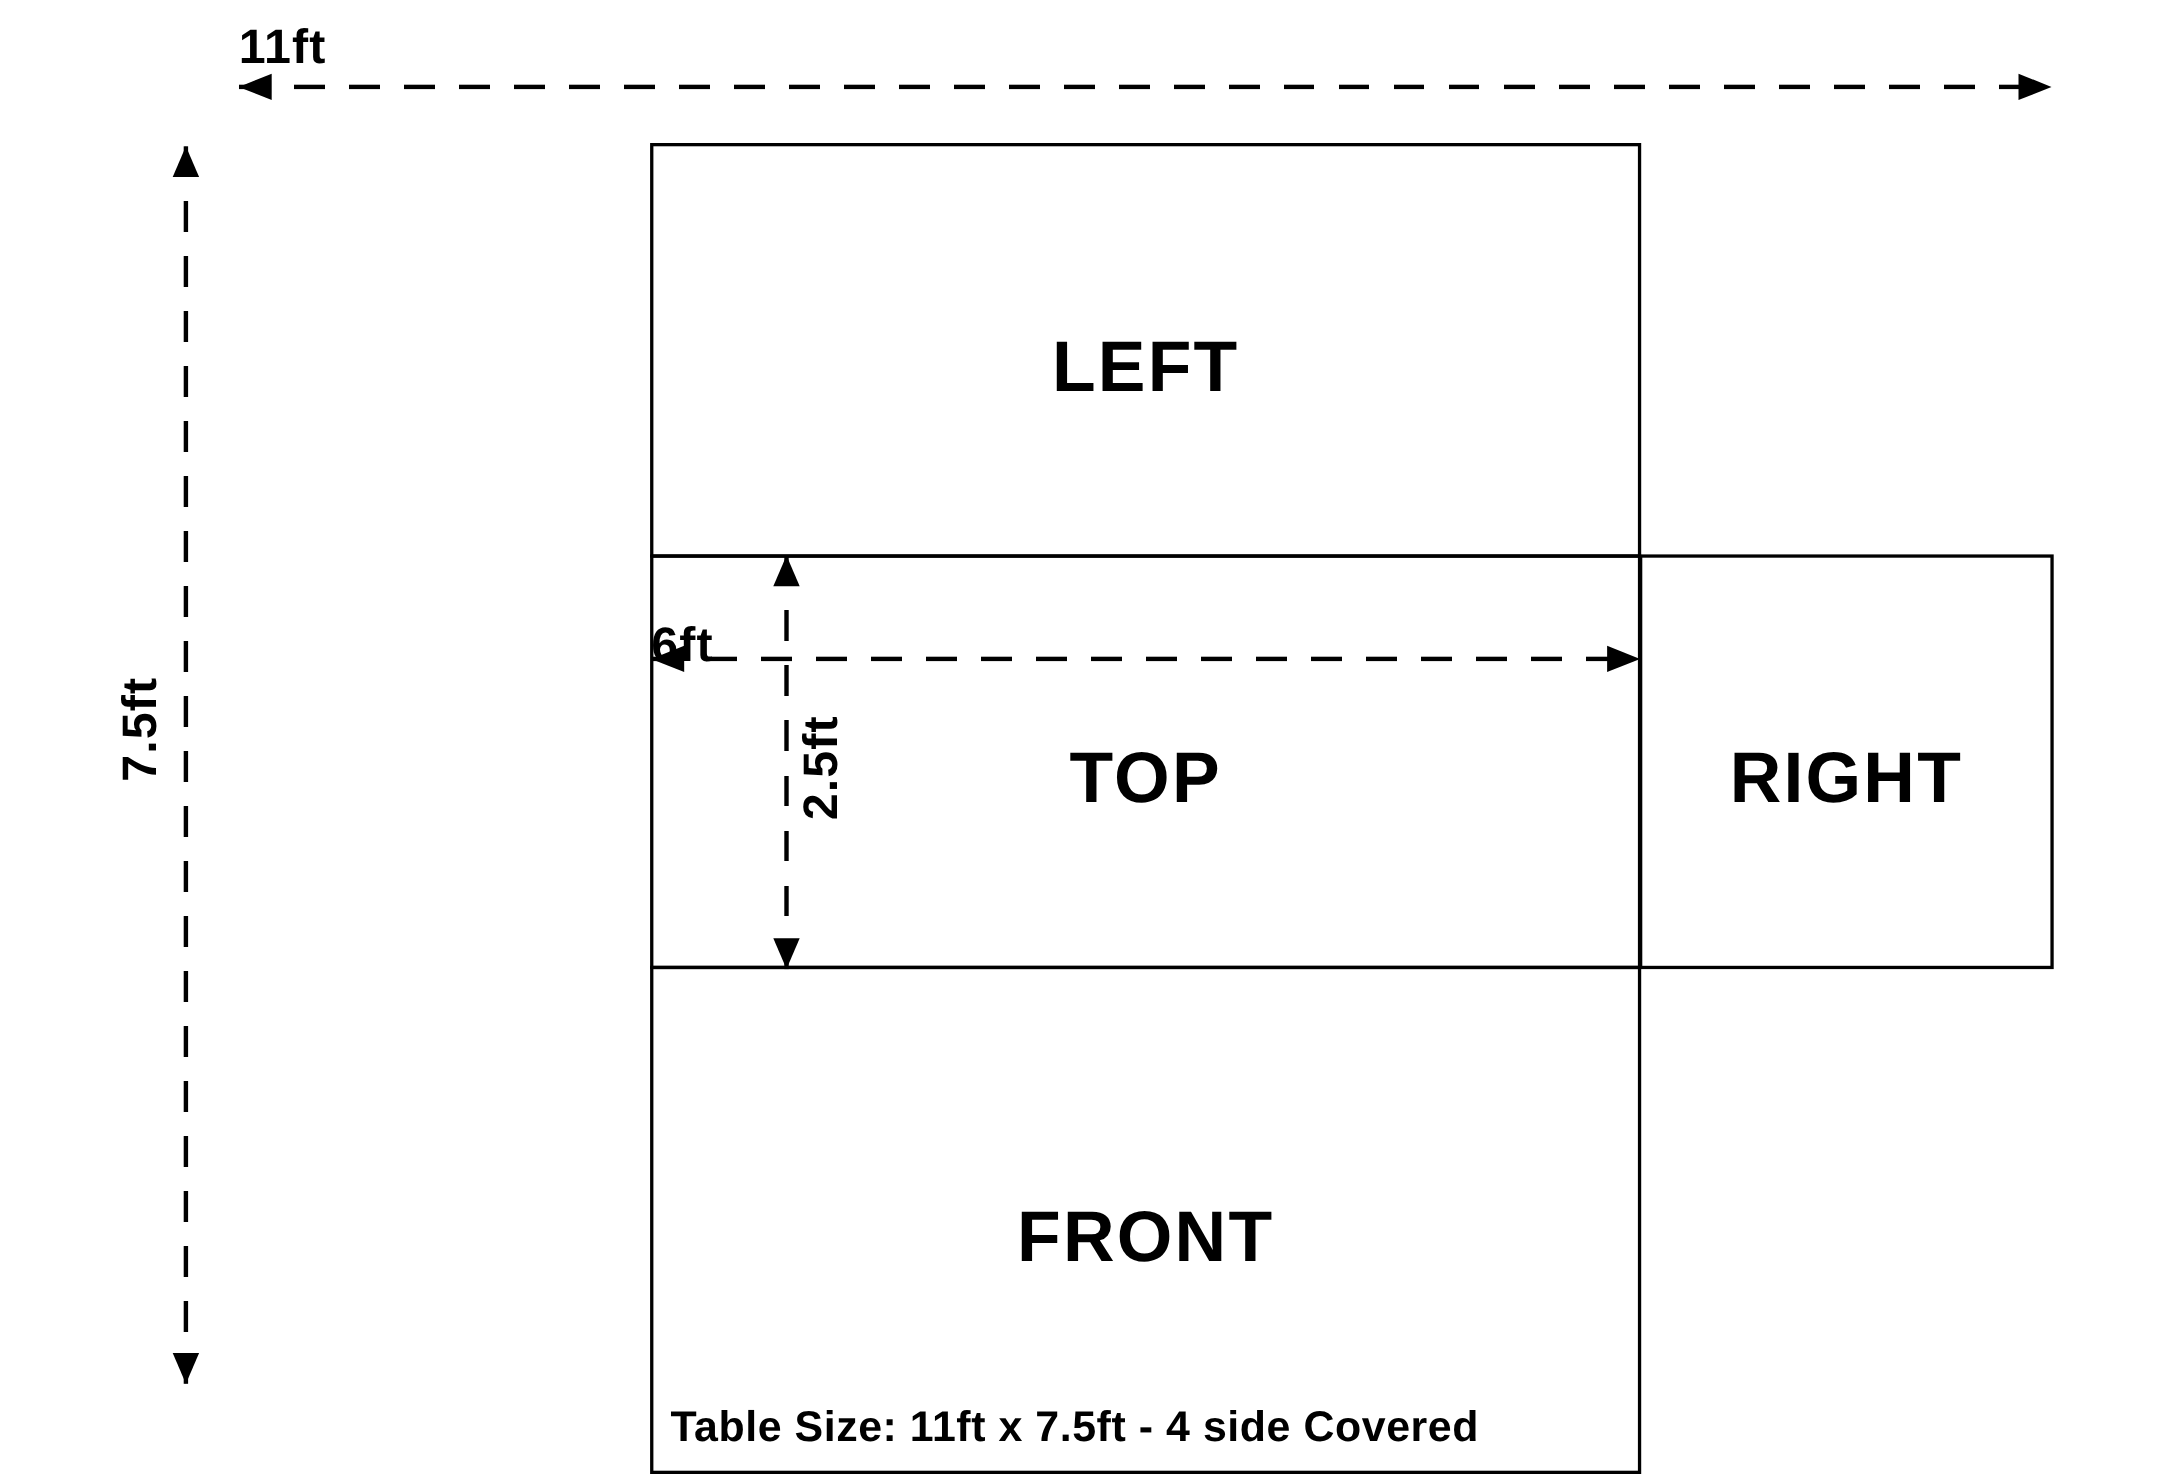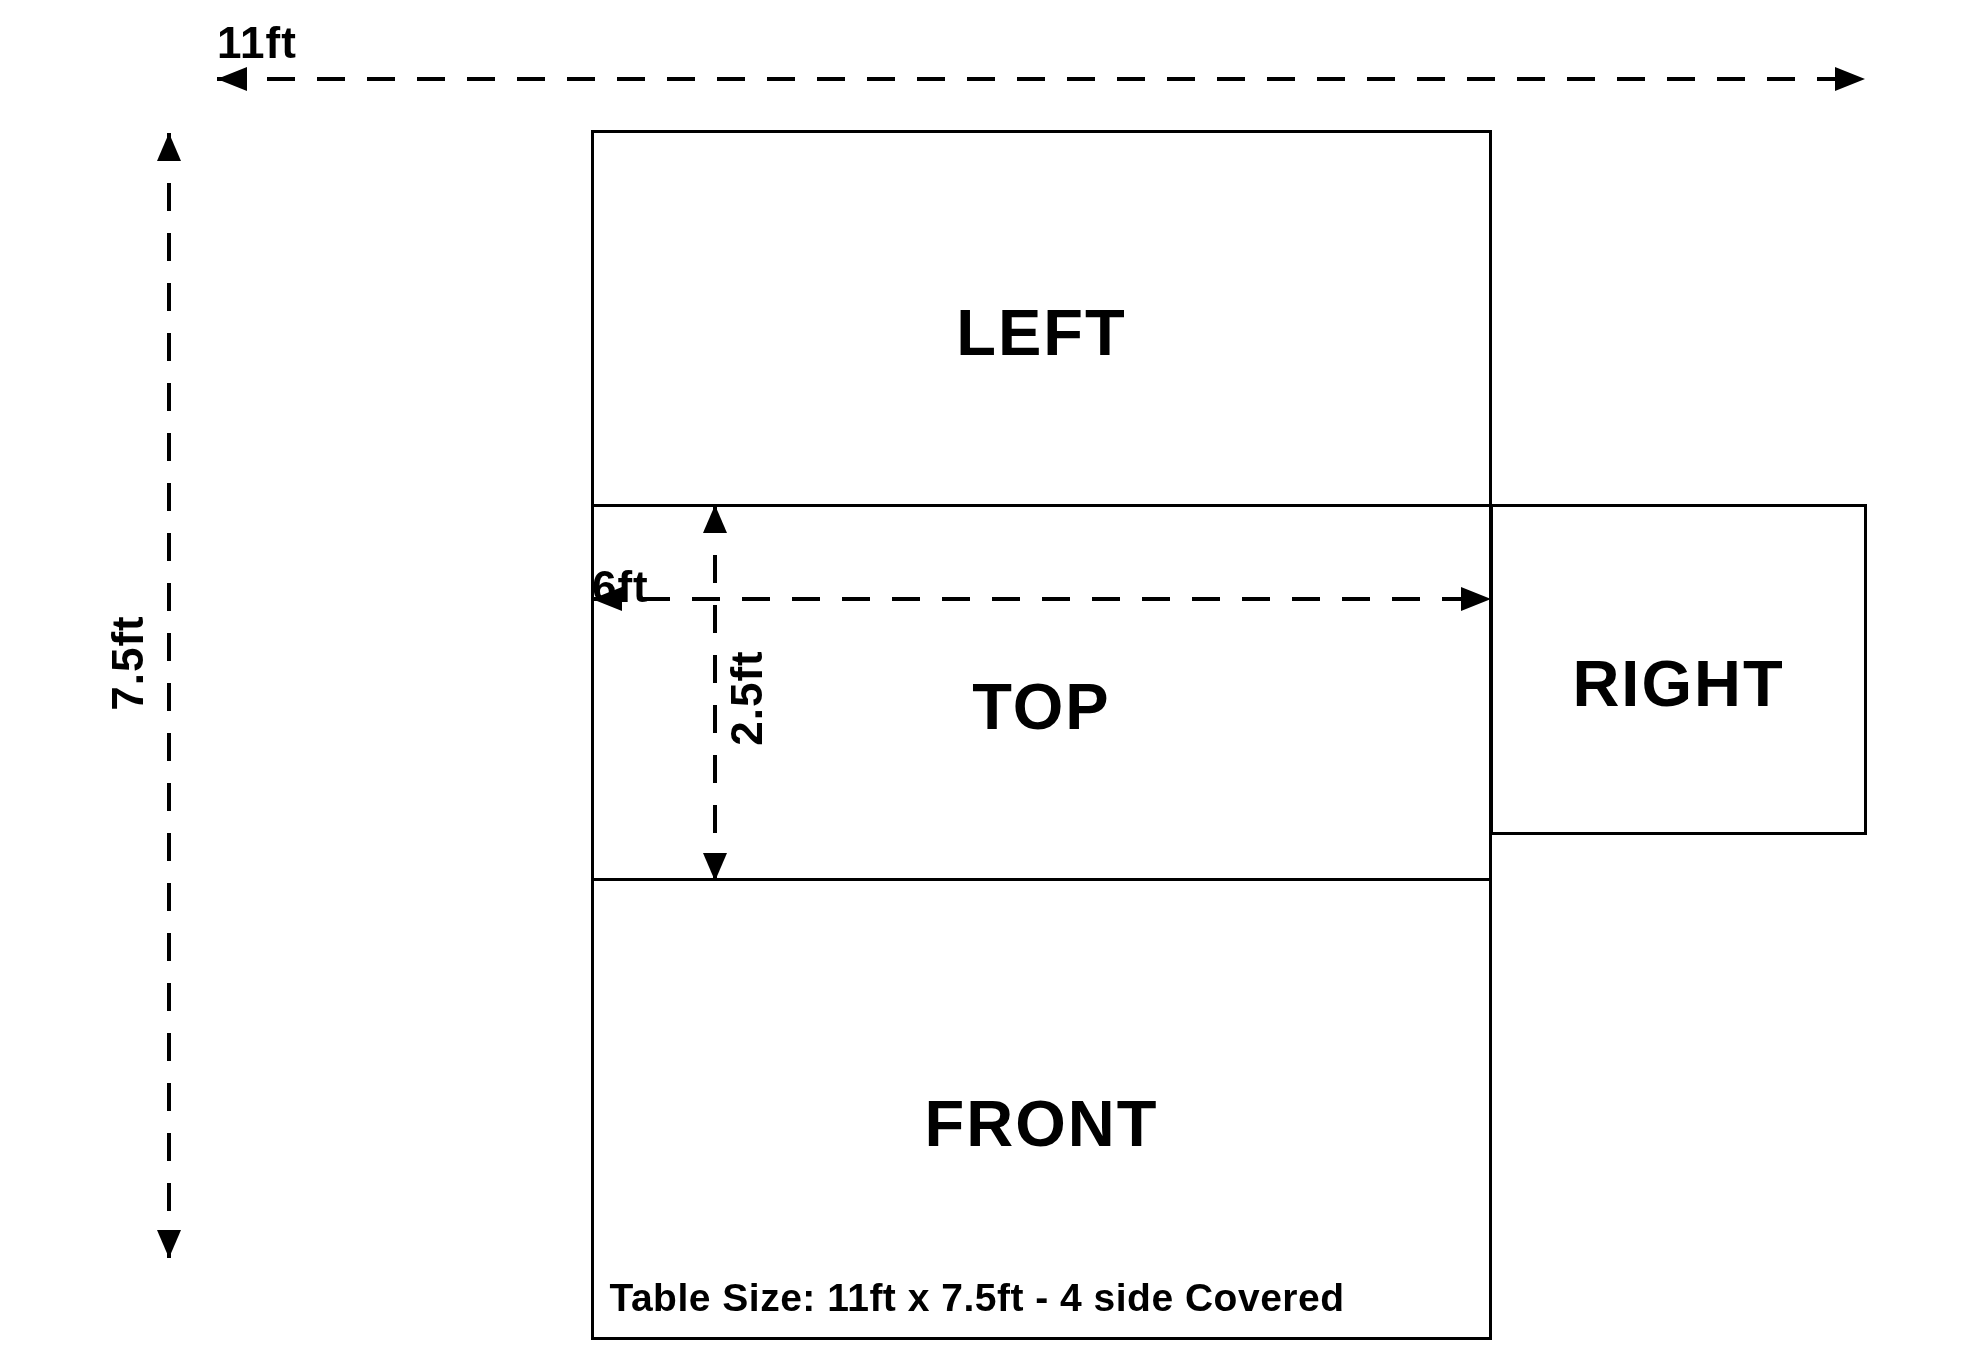--- a/index.html
+++ b/index.html
@@ -25,21 +25,21 @@
     background:transparent;
   }
   .panel-label{
     font-size:65px;font-weight:700;letter-spacing:2px;
     transform:translateY(14px);
     line-height:1;
   }
   .panel.back  {left:591px; top:130px; width:901px; height:377px;}
   .panel.left  {left:216px; top:504px; width:377px; height:377px;}
   .panel.top   {left:591px; top:504px; width:901px; height:377px;}
-  .panel.right {left:1490px;top:504px; width:377px; height:331px;}
+  .panel.right {left:1490px;top:504px; width:377px; height:377px;}
   .panel.front {left:591px; top:878px; width:901px; height:462px;}
 
   
   .dash-h{
     position:absolute;height:4px;
     background-image:repeating-linear-gradient(90deg,var(--line) 0,var(--line) 28px,transparent 28px,transparent 50px);
   }
   .dash-v{
     position:absolute;width:4px;
     background-image:repeating-linear-gradient(180deg,var(--line) 0,var(--line) 28px,transparent 28px,transparent 50px);

